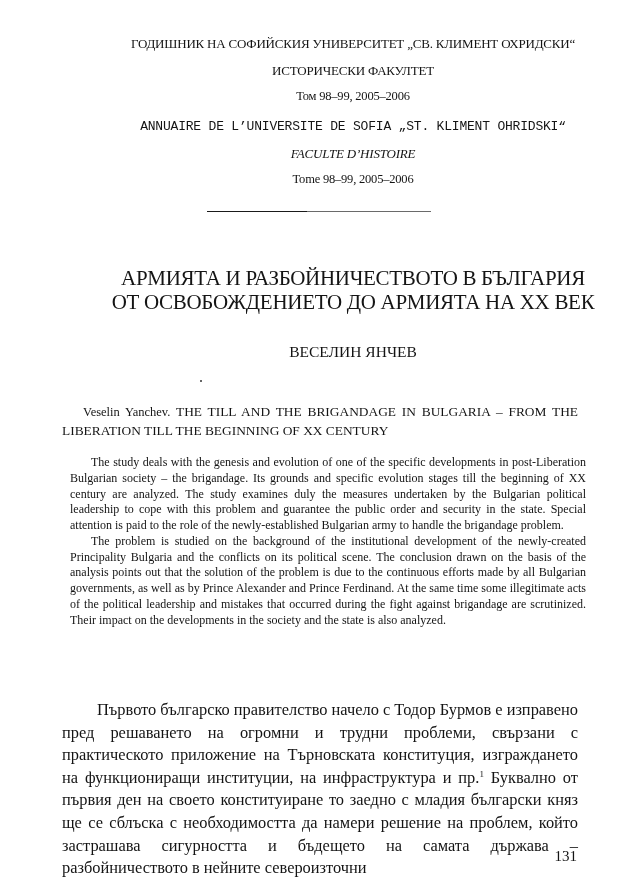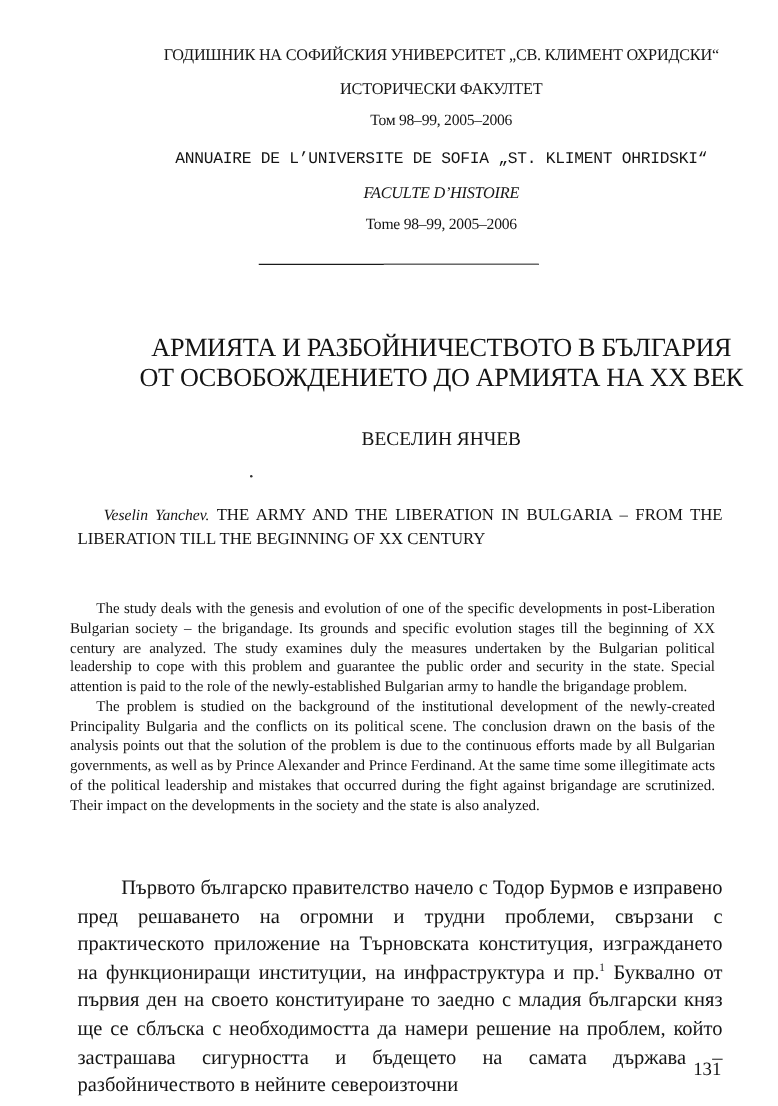--- a/index.html
+++ b/index.html
@@ -15,25 +15,25 @@
   .fr-line3 { top:172px; font-size:12.5px;text-align:center; }
   .divider { position:absolute; top:211px; left:207px; width:224px; height:0;
              border-top:1.6px solid #1a1a1a; }
   .divider-faint { position:absolute; top:211px; left:307px; width:124px; height:0;
              border-top:1.2px solid #6a6a6a; }
   .title { font-size:21px; letter-spacing:-0.3px; line-height:25px; }
   .title-line1 { top:266px; }
   .title-line2 { top:290px; }
   .author { top:343px; font-size:15.5px; }
   .eng { position:absolute; left:62px; width:516px; font-size:13.4px; line-height:19px; }
-  .eng .it { font-style:italic; font-size:12.5px; }
+  .eng .it { font-size:12.5px; }
   .eng-line1 { top:402px; text-indent:21px; text-align:justify; text-align-last:justify; }
   .eng-line2 { top:421px; }
-  .abstract { position:absolute; left:56px; width:516px; top:455px; font-size:12px;
-              line-height:15.75px; text-align:justify;margin-top:24px; }
+  .abstract { position:absolute; left:70px; width:516px; top:455px; font-size:12px;
+              line-height:15.75px; text-align:justify; }
   .abstract p { margin:0; text-indent:21px; }
   .body-text { position:absolute; left:62px; width:516px; top:699px; font-size:16.4px;
                line-height:22.6px; text-align:justify; }
   .body-text p { margin:0; text-indent:35px; }
   .body-text sup { font-size:9px; vertical-align:6px; line-height:0; }
   .page-num { position:absolute; top:848px; right:45px; font-size:15px; }
   .dot { position:absolute; width:2px; height:2px; background:#333; border-radius:1px; }
 </style>
 </head>
 <body>
@@ -57,21 +57,21 @@
   <div class="center title title-line1">АРМИЯТА И РАЗБОЙНИЧЕСТВОТО В БЪЛГАРИЯ</div>
   <div class="center title title-line2">ОТ ОСВОБОЖДЕНИЕТО ДО АРМИЯТА НА XX ВЕК</div>
 </div>
 
 <div class="center author">ВЕСЕЛИН ЯНЧЕВ</div>
 <div class="dot" style="top:380px;left:200px;"></div>
 
 <div>
   <div class="eng eng-line1">
     <span class="it">Veselin Yanchev.</span>
-    <span>THE ARMY AND THE LIBERATION IN BULGARIA – FROM THE</span>
+    <span>THE TILL AND THE BRIGANDAGE IN BULGARIA – FROM THE</span>
   </div>
   <div class="eng eng-line2">LIBERATION TILL THE BEGINNING OF XX CENTURY</div>
 </div>
 
 <div class="abstract">
   <p>The study deals with the genesis and evolution of one of the specific developments in post-Liberation Bulgarian society – the brigandage. Its grounds and specific evolution stages till the beginning of XX century are analyzed. The study examines duly the measures undertaken by the Bulgarian political leadership to cope with this problem and guarantee the public order and security in the state. Special attention is paid to the role of the newly-established Bulgarian army to handle the brigandage problem.</p>
   <p>The problem is studied on the background of the institutional development of the newly-created Principality Bulgaria and the conflicts on its political scene. The conclusion drawn on the basis of the analysis points out that the solution of the problem is due to the continuous efforts made by all Bulgarian governments, as well as by Prince Alexander and Prince Ferdinand. At the same time some illegitimate acts of the political leadership and mistakes that occurred during the fight against brigandage are scrutinized. Their impact on the developments in the society and the state is also analyzed.</p>
 </div>
 
 <div class="body-text">

